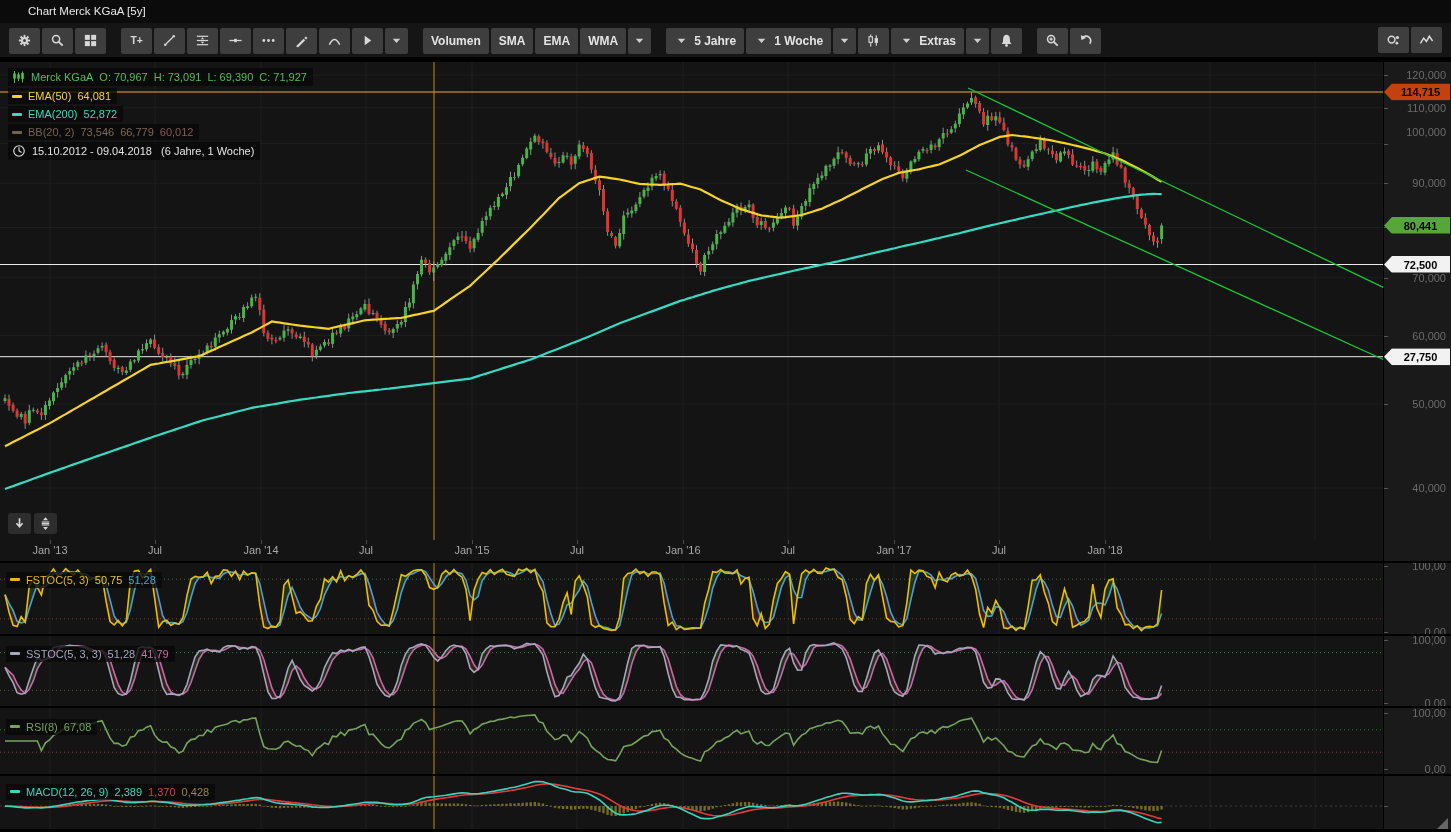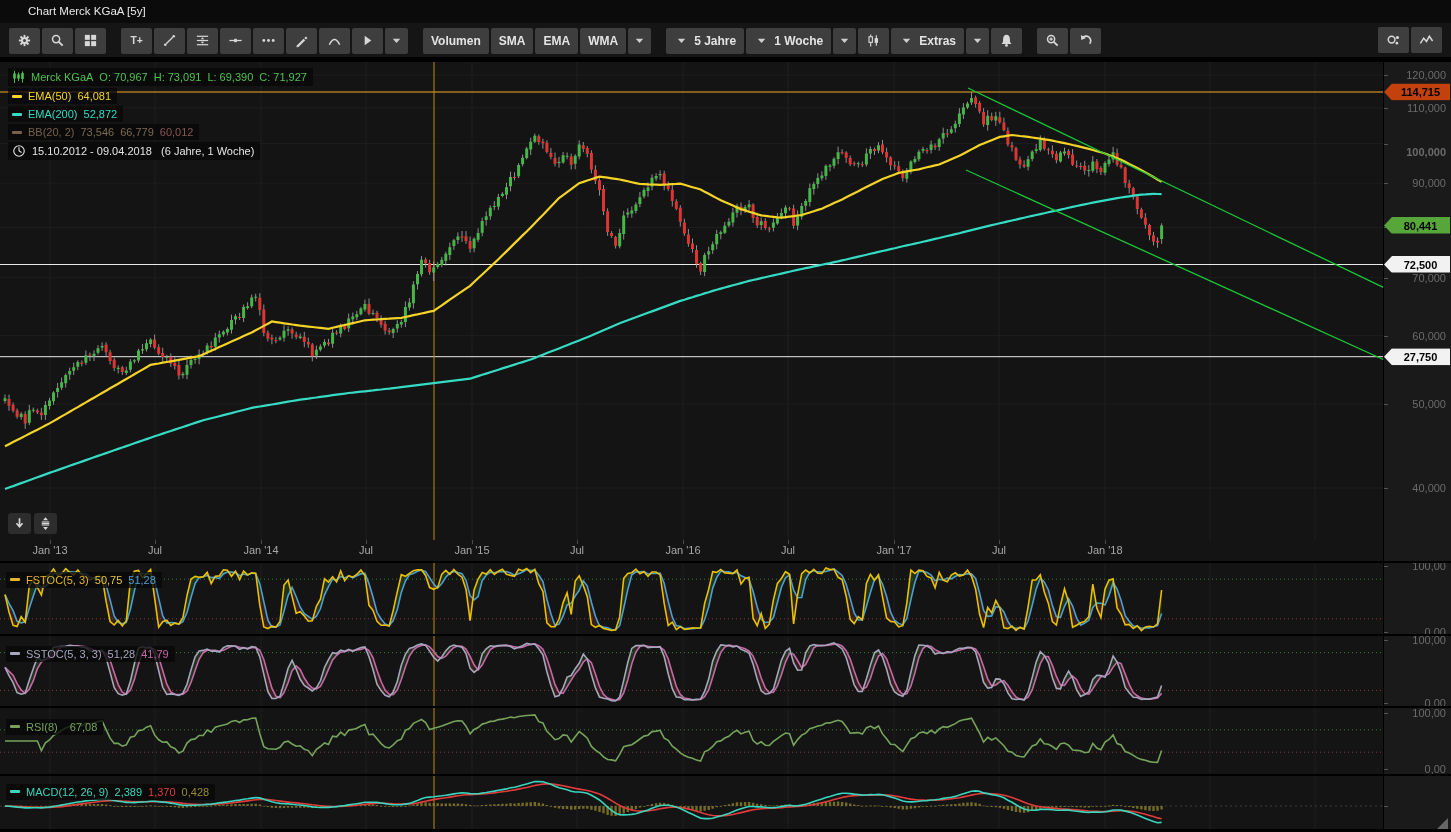--- a/index.html
+++ b/index.html
@@ -381,21 +381,21 @@
         <path d="M5.0,806.0L9.0,806.3L13.1,806.6L17.1,807.1L21.2,807.4L25.2,807.9L29.3,807.9L33.3,807.8L37.4,807.8L41.4,807.9L45.4,807.5L49.5,807.1L53.5,806.5L57.6,805.8L61.6,805.1L65.7,804.3L69.7,803.5L73.7,802.8L77.8,802.0L81.8,801.6L85.9,800.9L89.9,800.5L94.0,800.1L98.0,799.7L102.1,799.3L106.1,799.4L110.1,799.8L114.2,800.5L118.2,801.2L122.3,801.8L126.3,802.4L130.4,802.5L134.4,802.6L138.5,802.3L142.5,802.0L146.5,801.7L150.6,801.2L154.6,801.3L158.7,801.7L162.7,802.1L166.8,802.5L170.8,803.1L174.8,803.8L178.9,804.6L182.9,805.2L187.0,805.4L191.0,805.3L195.1,805.3L199.1,805.0L203.2,804.8L207.2,804.4L211.2,804.1L215.3,803.5L219.3,802.9L223.4,802.4L227.4,801.9L231.5,801.2L235.5,800.5L239.6,800.1L243.6,799.3L247.6,798.8L251.7,798.1L255.7,797.6L259.8,797.9L263.8,799.2L267.9,800.5L271.9,801.7L275.9,802.7L280.0,803.4L284.0,803.7L288.1,803.9L292.1,804.2L296.2,804.7L300.2,805.0L304.3,805.5L308.3,806.0L312.3,806.9L316.4,807.3L320.4,807.5L324.5,807.4L328.5,807.4L332.6,807.0L336.6,806.6L340.7,806.0L344.7,805.6L348.7,804.9L352.8,804.3L356.8,803.7L360.9,803.0L364.9,802.3L369.0,802.3L373.0,802.2L377.0,802.4L381.1,803.0L385.1,803.6L389.2,804.3L393.2,804.7L397.3,804.8L401.3,804.8L405.4,804.1L409.4,803.4L413.4,802.1L417.5,800.5L421.5,798.7L425.6,797.5L429.6,797.1L433.7,796.7L437.7,796.2L441.8,795.8L445.8,795.3L449.8,794.6L453.9,793.9L457.9,793.2L462.0,792.9L466.0,793.0L470.1,793.6L474.1,793.7L478.1,793.7L482.2,793.1L486.2,792.5L490.3,791.7L494.3,791.1L498.4,790.3L502.4,789.6L506.5,788.9L510.5,787.8L514.5,787.3L518.6,786.2L522.6,785.1L526.7,783.9L530.7,782.7L534.8,781.6L538.8,781.5L542.9,781.8L546.9,782.9L550.9,784.3L555.0,786.2L559.0,787.7L563.1,788.7L567.1,789.7L571.2,791.2L575.2,792.0L579.2,792.0L583.3,792.5L587.3,793.3L591.4,795.2L595.4,797.5L599.5,800.0L603.5,803.3L607.6,807.1L611.6,810.3L615.6,813.2L619.7,814.8L623.7,814.9L627.8,814.8L631.8,814.4L635.9,813.7L639.9,812.6L644.0,811.2L648.0,809.9L652.0,808.2L656.1,806.8L660.1,805.5L664.2,805.2L668.2,805.3L672.3,806.0L676.3,807.1L680.3,808.6L684.4,810.5L688.4,812.5L692.5,814.2L696.5,816.2L700.6,818.1L704.6,818.6L708.7,818.6L712.7,818.2L716.7,817.1L720.8,816.0L724.8,814.7L728.9,813.4L732.9,811.7L737.0,809.9L741.0,808.8L745.1,807.6L749.1,806.5L753.1,806.5L757.2,806.9L761.2,806.9L765.3,807.3L769.3,807.7L773.4,807.6L777.4,807.2L781.4,806.6L785.5,805.9L789.5,805.3L793.6,805.9L797.6,805.7L801.7,805.1L805.7,804.3L809.8,802.9L813.8,801.6L817.8,800.2L821.9,799.0L825.9,797.6L830.0,796.5L834.0,795.3L838.1,794.1L842.1,793.3L846.2,793.2L850.2,793.6L854.2,794.1L858.3,794.5L862.3,795.1L866.4,795.0L870.4,794.6L874.5,794.7L878.5,794.4L882.5,794.8L886.6,795.7L890.6,796.9L894.7,798.1L898.7,799.4L902.8,801.0L906.8,801.8L910.9,801.9L914.9,801.8L918.9,801.3L923.0,800.8L927.0,800.6L931.1,800.0L935.1,799.8L939.2,799.2L943.2,798.4L947.3,797.8L951.3,797.2L955.3,796.4L959.4,795.1L963.4,793.7L967.5,792.5L971.5,791.3L975.6,790.9L979.6,791.4L983.6,792.9L987.7,793.6L991.7,794.6L995.8,795.3L999.8,796.3L1003.9,797.8L1007.9,800.2L1012.0,802.3L1016.0,804.8L1020.0,807.1L1024.1,809.0L1028.1,810.0L1032.2,810.2L1036.2,810.1L1040.3,809.4L1044.3,809.4L1048.4,809.4L1052.4,809.7L1056.4,810.3L1060.5,810.2L1064.5,810.0L1068.6,810.1L1072.6,810.7L1076.7,811.2L1080.7,811.6L1084.7,812.1L1088.8,812.4L1092.8,812.0L1096.9,812.1L1100.9,812.3L1105.0,811.8L1109.0,811.1L1113.1,810.0L1117.1,810.0L1121.1,810.1L1125.2,811.1L1129.2,812.1L1133.3,813.4L1137.3,815.1L1141.4,816.8L1145.4,818.4L1149.5,820.1L1153.5,821.6L1157.5,822.7L1161.6,822.4" stroke="#39d6bd" stroke-width="1.6" fill="none"></path>
       </svg>
     </div>
 
   <div class="yaxis" id="yaxis">
       <div class="ytickdash" style="top: 13.0566px;"></div>
       <div class="ytick" style="top: 13.0566px;">120,000</div>
       <div class="ytickdash" style="top: 45.7642px;"></div>
       <div class="ytick" style="top: 45.7642px;">110,000</div>
       <div class="ytickdash" style="top: 81.5913px;"></div>
-      <div class="ytick" style="top: 90px; font-weight: bold;">100,000</div>
+      <div class="ytick" style="top: 70px;">100,000</div>
       <div class="ytickdash" style="top: 121.196px;"></div>
       <div class="ytick" style="top: 121.196px;">90,000</div>
       <div class="ytickdash" style="top: 165.471px;"></div>
       <div class="ytick" style="top: 165.471px;">80,000</div>
       <div class="ytickdash" style="top: 215.665px;"></div>
       <div class="ytick" style="top: 215.665px;">70,000</div>
       <div class="ytickdash" style="top: 273.611px;"></div>
       <div class="ytick" style="top: 273.611px;">60,000</div>
       <div class="ytickdash" style="top: 342.145px;"></div>
       <div class="ytick" style="top: 342.145px;">50,000</div>
@@ -477,15 +477,15 @@
               <line x1="4" y1="8" x2="12" y2="8"></line>
               <line x1="4" y1="9.6" x2="12" y2="9.6"></line>
             </g>
           </svg>
         </span>
       </button>
     </div>
   <div class="resize"></div>
 <div class="ind-legend" style="top: 567px;"><div class="chip"><span class="swatch" style="background: rgb(227, 183, 40);"></span><span style="color: rgb(227, 183, 40);">FSTOC(5, 3)</span><span style="color: rgb(233, 198, 58);">50,75</span><span style="color: rgb(74, 159, 212);">51,28</span></div></div>
     <div class="ind-legend" style="top: 641px;"><div class="chip"><span class="swatch" style="background: rgb(166, 166, 189);"></span><span style="color: rgb(166, 166, 189);">SSTOC(5, 3, 3)</span><span style="color: rgb(166, 166, 189);">51,28</span><span style="color: rgb(197, 104, 168);">41,79</span></div></div>
-    <div class="ind-legend" style="top: 714px;"><div class="chip"><span class="swatch" style="background: rgb(118, 163, 92);"></span><span style="color: rgb(118, 163, 92);">RSI(8)</span><span style="color: rgb(118, 163, 92); margin-left: 6px;">67,08</span></div></div>
+    <div class="ind-legend" style="top: 714px;"><div class="chip"><span class="swatch" style="background: rgb(118, 163, 92);"></span><span style="color: rgb(118, 163, 92);">RSI(8)</span><span style="color: rgb(118, 163, 92);">67,08</span></div></div>
     <div class="ind-legend" style="top: 779px;"><div class="chip"><span class="swatch" style="background: rgb(57, 214, 189);"></span><span style="color: rgb(57, 214, 189);">MACD(12, 26, 9)</span><span style="color: rgb(57, 214, 189);">2,389</span><span style="color: rgb(226, 59, 59);">1,370</span><span style="color: rgb(154, 138, 48);">0,428</span></div></div>
   </div>
 
 </body></html>

